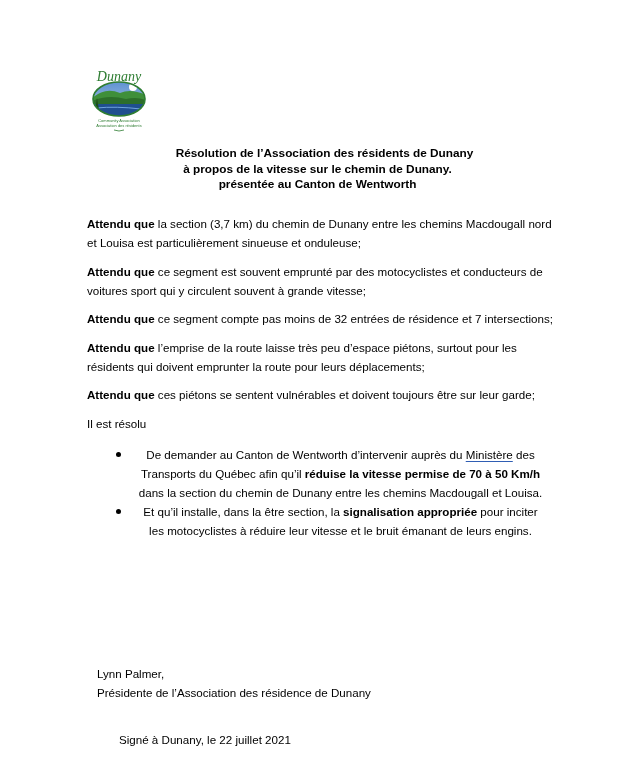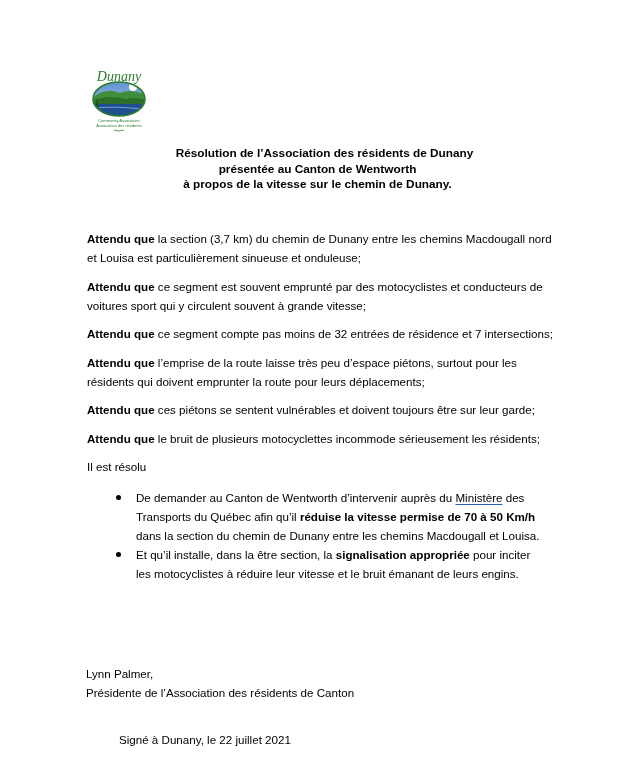--- a/index.html
+++ b/index.html
@@ -32,35 +32,36 @@
       text-align: center;
       font-weight: bold;
       font-size: 11.8px;
       line-height: 15.5px;
     }
     .title-block div { white-space: nowrap; }
     .title-block .l1 { padding-left: 14px; }
     .body {
       position: absolute;
       left: 87px;
-      top: 229px;
+      top: 214px;
       width: 470px;
     }
     .para {
       margin: 0 0 9.5px 0;
     }
     .para b { font-weight: bold; }
     .resolved {
       font-weight: normal;
       margin: 0 0 9px 0;
     }
     ul.bullets {
       list-style: none;
       margin: 12px;
       padding: 0;
+      text-align: center;
     }
     ul.bullets li {
       position: relative;
       padding-left: 37px;
       margin: 0;
     }
     ul.bullets li .dot {
       position: absolute;
       left: 17px;
       top: 7px;
@@ -69,21 +70,21 @@
       border-radius: 50%;
       background: #000;
     }
     .spell {
       text-decoration: underline;
       text-decoration-color: #2f5db3;
       text-underline-offset: 2px;
     }
     .signature {
       position: absolute;
-      left: 86px;
+      left: 97px;
       top: 664px;
     }
     .signed {
       position: absolute;
       left: 87px;
       top: 730px;
       margin-left: 32px;
     }
   </style>
 </head>
@@ -113,44 +114,43 @@
     <ellipse cx="33" cy="33" rx="26" ry="17" fill="none" stroke="#2e7d32" stroke-width="1.6"></ellipse>
     <text x="33" y="15" text-anchor="middle" font-family="Liberation Serif, serif" font-style="italic" font-size="14" fill="#2e7d32">Dunany</text>
     <text x="33" y="56" text-anchor="middle" font-family="Liberation Sans, sans-serif" font-size="4" fill="#2e7d32">Community Association</text>
     <text x="33" y="61" text-anchor="middle" font-family="Liberation Sans, sans-serif" font-size="4" fill="#2e7d32">Association des résidents</text>
     <path d="M28 64 Q33 66 38 64" stroke="#2e7d32" stroke-width="0.8" fill="none"></path>
   </svg>
 </div>
 
 <div class="title-block">
   <div class="l1">Résolution de l’Association des résidents de Dunany</div>
+  <div>à propos de la vitesse sur le chemin de Dunany.</div>
   <div>présentée au Canton de Wentworth</div>
-  <div>à propos de la vitesse sur le chemin de Dunany.</div>
 </div>
 
 <div class="body">
   <p class="para"><b>Attendu que</b><span> la section (3,7 km) du chemin de Dunany entre les chemins Macdougall nord et Louisa est particulièrement sinueuse et onduleuse;</span></p>
   <p class="para"><b>Attendu que</b><span> ce segment est souvent emprunté par des motocyclistes et conducteurs de voitures sport qui y circulent souvent à grande vitesse;</span></p>
   <p class="para"><b>Attendu que</b><span> ce segment compte pas moins de 32 entrées de résidence et 7 intersections;</span></p>
   <p class="para"><b>Attendu que</b><span> l’emprise de la route laisse très peu d’espace piétons, surtout pour les résidents qui doivent emprunter la route pour leurs déplacements;</span></p>
   <p class="para"><b>Attendu que</b><span> ces piétons se sentent vulnérables et doivent toujours être sur leur garde;</span></p>
-  <p class="para"><b>Attendu que</b><span> le bruit de plusieurs motocyclettes incommode sérieusement les résidents;</span></p>
 
   <p class="resolved">Il est résolu</p>
 
   <ul class="bullets">
     <li>
       <span class="dot"></span>
       <span>De demander au Canton de Wentworth d’intervenir auprès du </span><span class="spell">Ministère</span><span> des Transports du Québec afin qu’il </span><b>réduise la vitesse permise de 70 à 50 Km/h</b><span> dans la section du chemin de Dunany entre les chemins Macdougall et Louisa.</span>
     </li>
     <li>
       <span class="dot"></span>
       <span>Et qu’il installe, dans la être section, la </span><b>signalisation appropriée</b><span> pour inciter les motocyclistes à réduire leur vitesse et le bruit émanant de leurs engins.</span>
     </li>
   </ul>
 </div>
 
 <div class="signature">
   <div>Lynn Palmer,</div>
-  <div>Présidente de l’Association des résidents de Canton</div>
+  <div>Présidente de l’Association des résidence de Dunany</div>
 </div>
 
 <div class="signed">Signé à Dunany, le 22 juillet 2021</div>
 
 </body></html>

